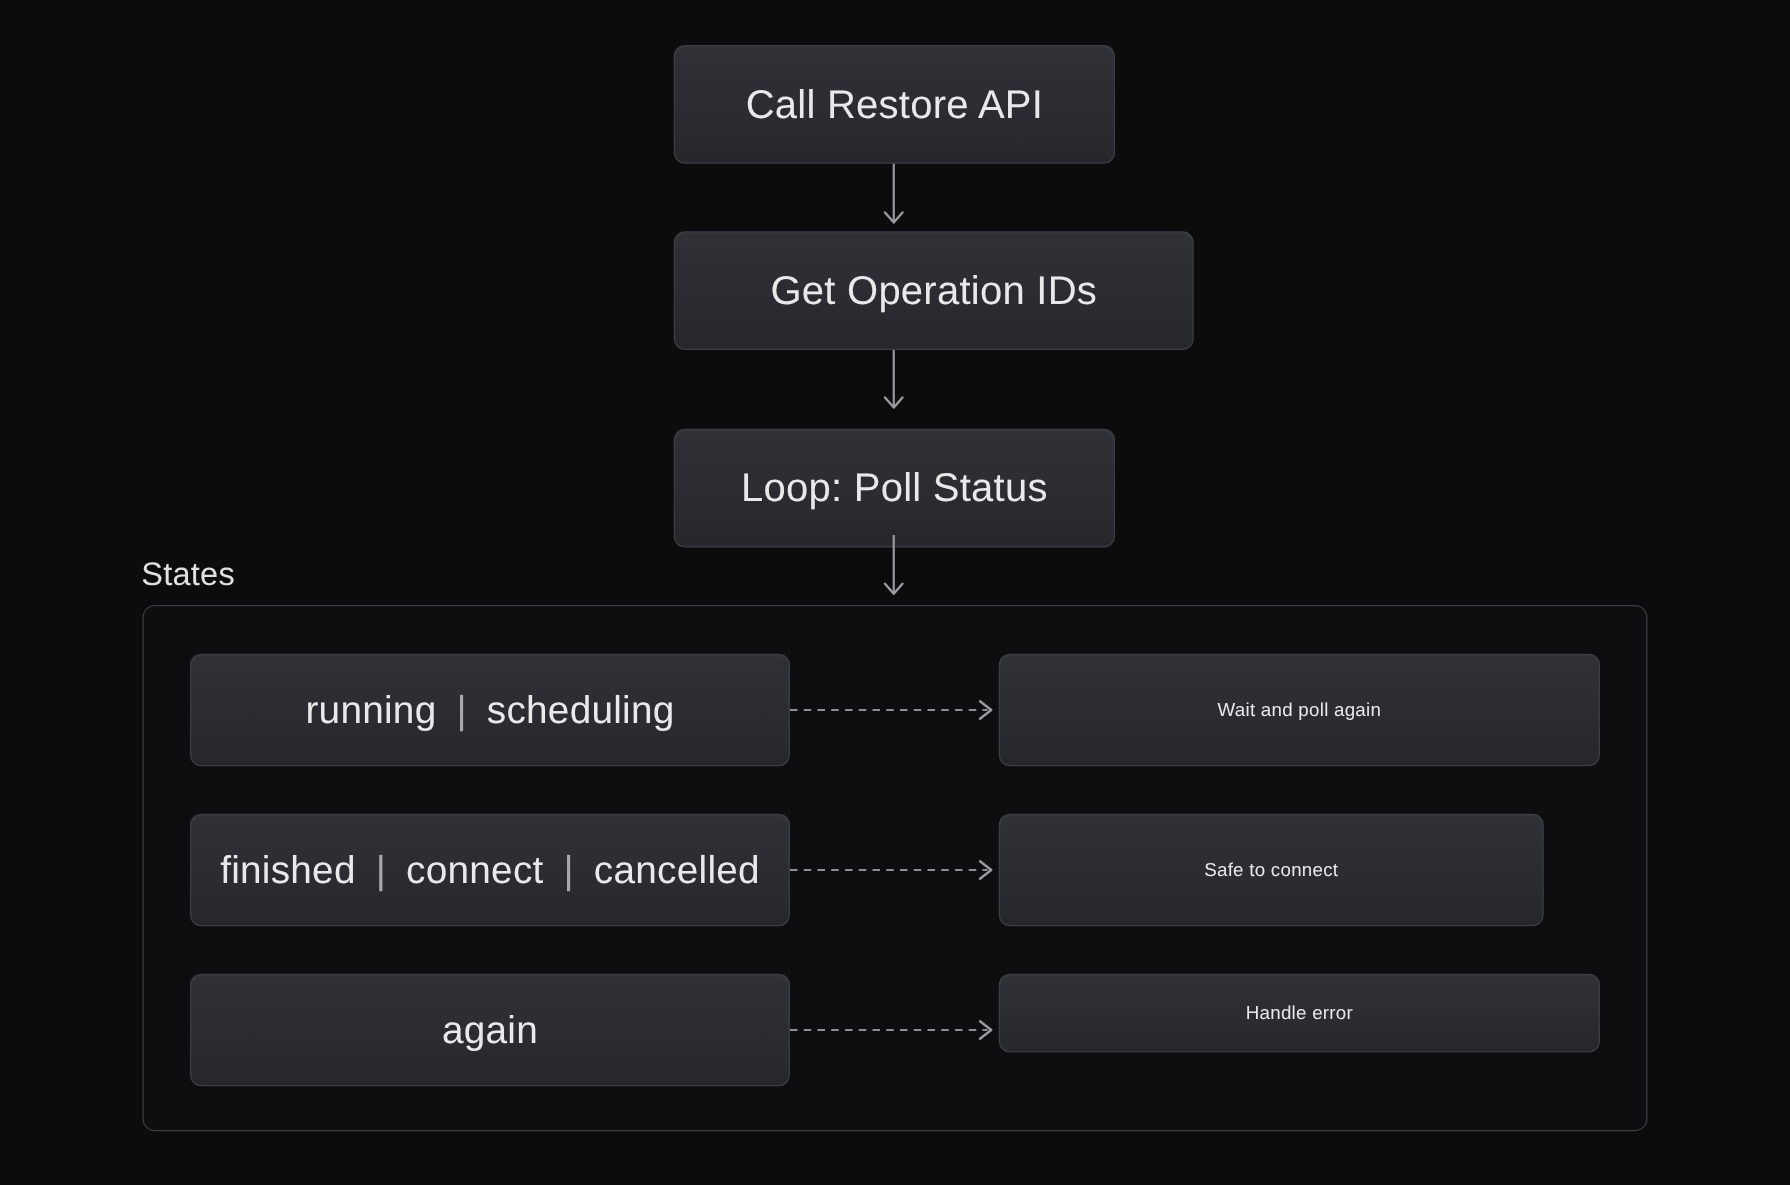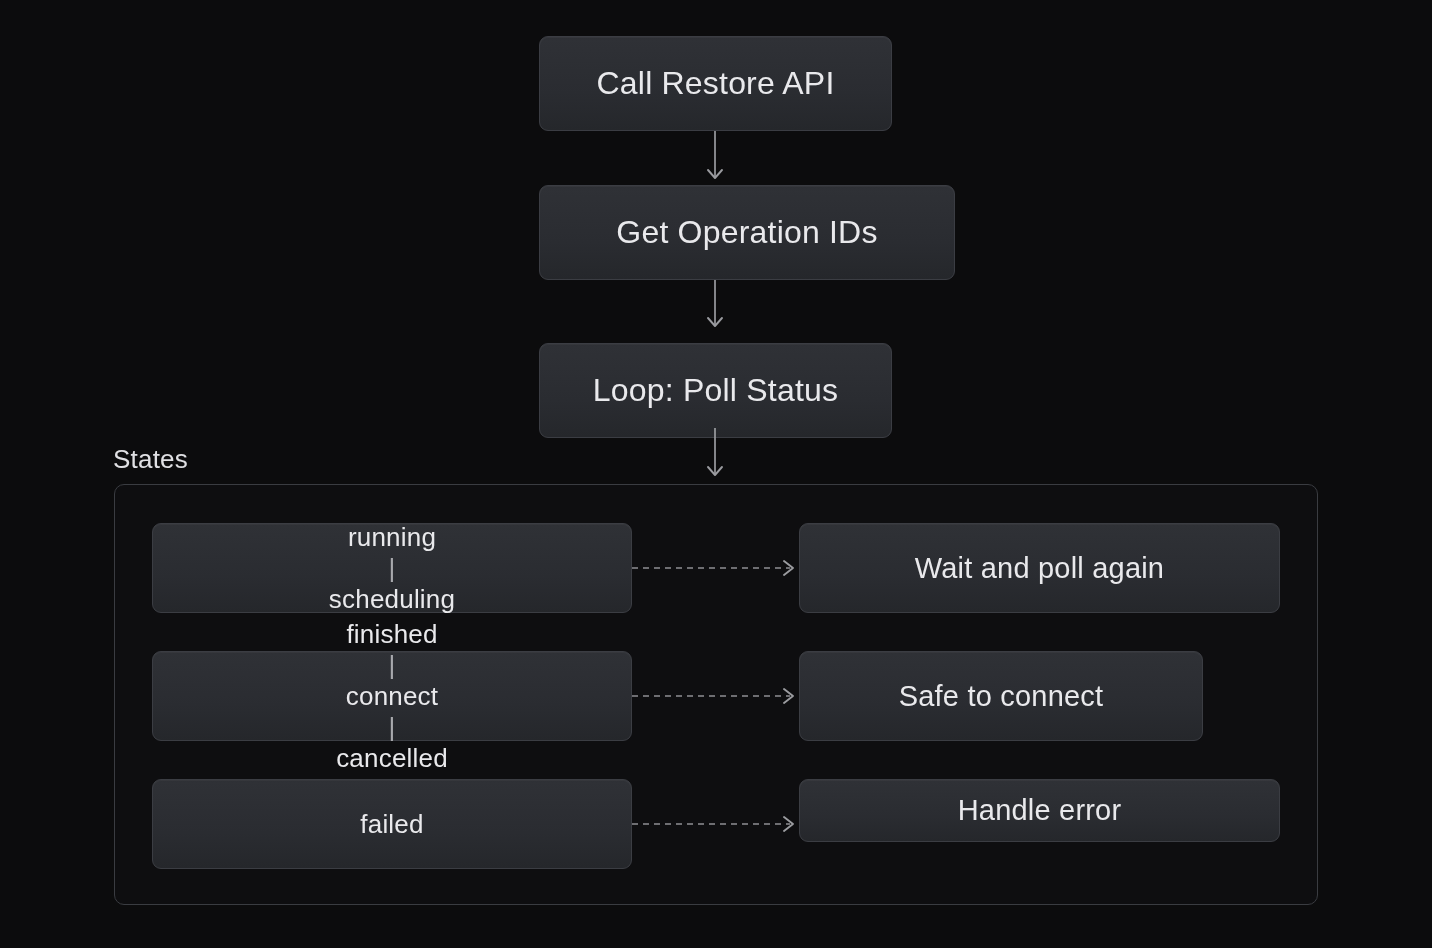--- a/index.html
+++ b/index.html
@@ -29,22 +29,22 @@
     background: linear-gradient(180deg, #30323700 0%, #2f3136 2%, #2a2c31 60%, #25272b 100%);
     background-color: #2c2e33;
     border: 1px solid #3b3d43;
     box-shadow: inset 0 1px 0 rgba(255,255,255,0.045);
     color: #e9e9ec;
     letter-spacing: 0.2px;
     white-space: nowrap;
   }
 
   .node-flow { font-size: 32px; }
-  .node-state { font-size: 26px; flex-direction: column; }
-  .node-action { font-size: 29px; text-align: right; }
+  .node-state { font-size: 31px; }
+  .node-action { font-size: 15px; text-align: right; }
 
   
   #n-call-restore   { left: 539px; top: 36px;  width: 353px; height: 95px; }
   #n-get-ops        { left: 539px; top: 185px; width: 416px; height: 95px; }
   #n-loop-poll      { left: 539px; top: 343px; width: 353px; height: 95px; }
 
   
   #states-label {
     position: absolute;
     left: 113px;
@@ -65,21 +65,21 @@
     background: #0e0e10;
   }
 
   
   #n-running    { left: 152px; top: 523px; width: 480px; height: 90px; }
   #n-finished   { left: 152px; top: 651px; width: 480px; height: 90px; }
   #n-failed     { left: 152px; top: 779px; width: 480px; height: 90px; }
 
   
   #n-wait       { left: 799px; top: 523px; width: 481px; height: 90px; }
-  #n-safe       { left: 799px; top: 651px; width: 404px; height: 90px; }
+  #n-safe       { left: 799px; top: 651px; width: 436px; height: 90px; }
   #n-handle     { left: 799px; top: 779px; width: 481px; height: 63px; }
 
   .sep {
     color: #a8a9ad;
     font-weight: 300;
     padding: 0 16px;
     display: inline-block;
   }
 
   
@@ -164,21 +164,21 @@
   <svg class="conn" id="c-h2">
     <path class="dashed-line" d="M0,20 L158,20"></path>
     <path class="arrow-head" d="M152,13 L161,20 L152,27"></path>
   </svg>
 
   <div class="node node-action" id="n-safe">
     <span>Safe to connect</span>
   </div>
 
   <div class="node node-state" id="n-failed">
-    <span>failed</span>
+    <span>again</span>
   </div>
 
   <svg class="conn" id="c-h3">
     <path class="dashed-line" d="M0,20 L158,20"></path>
     <path class="arrow-head" d="M152,13 L161,20 L152,27"></path>
   </svg>
 
   <div class="node node-action" id="n-handle">
     <span>Handle error</span>
   </div>

